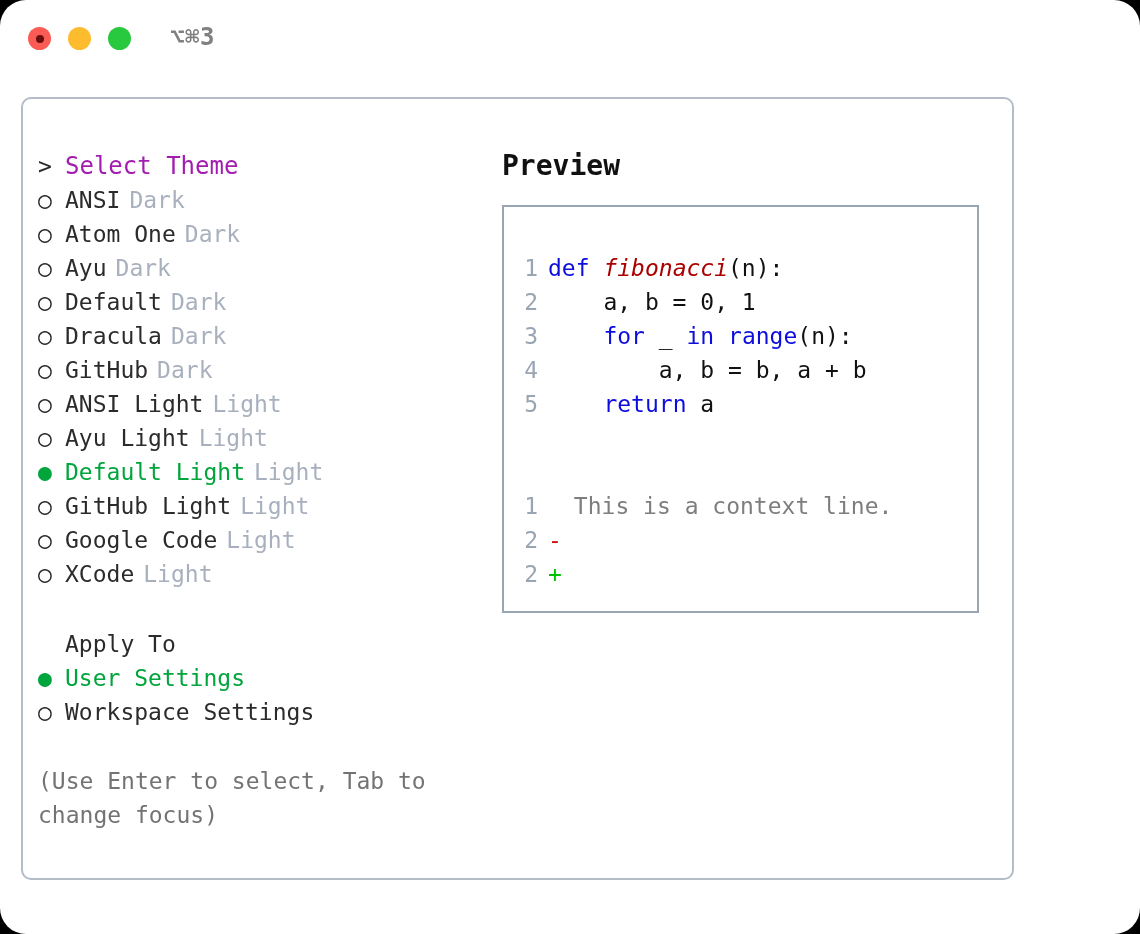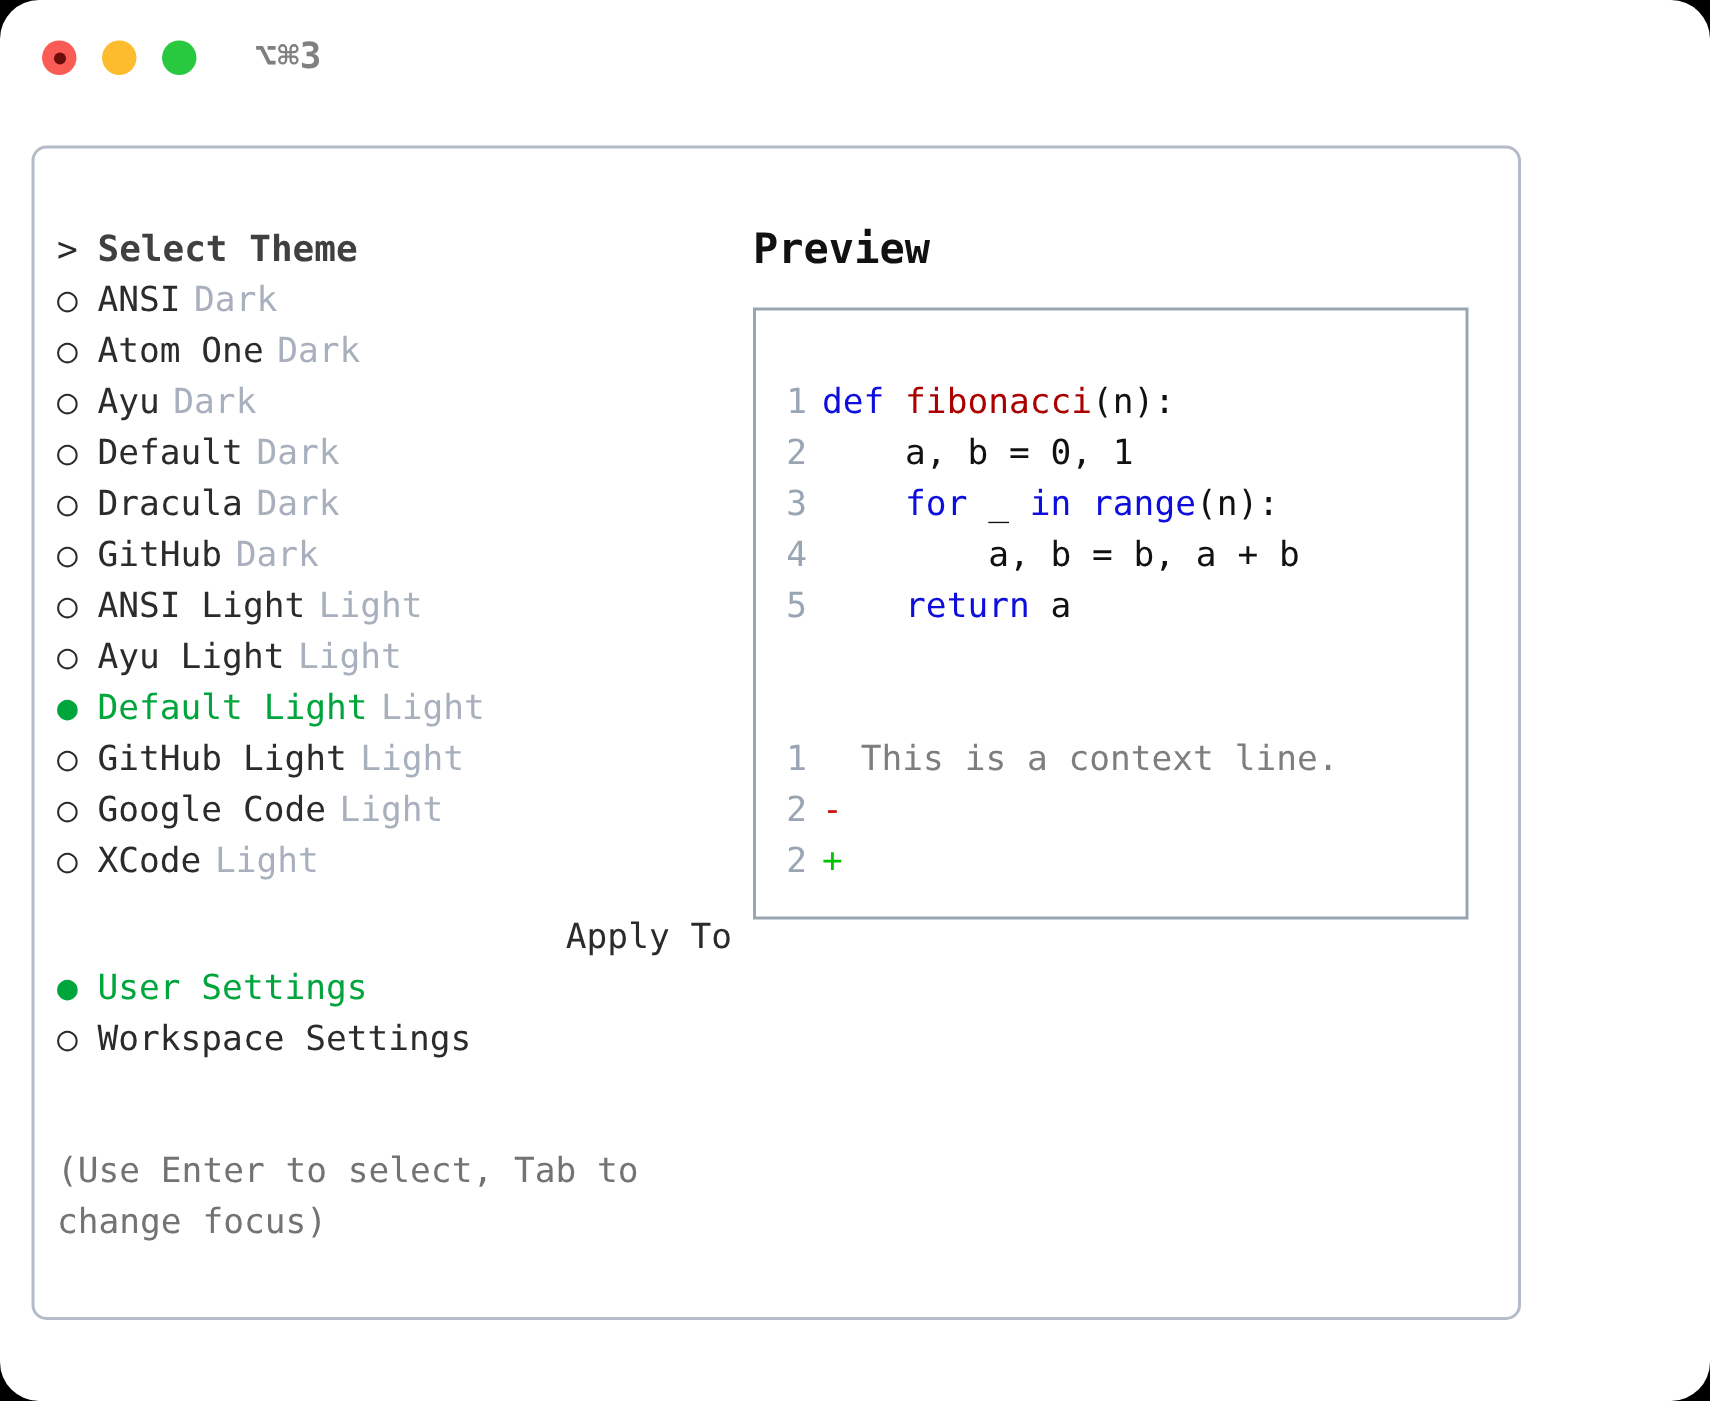--- a/index.html
+++ b/index.html
@@ -104,37 +104,36 @@
     width: 27px;
     flex: 0 0 27px;
     font-size: 23px;
     color: #2b2b2b;
     line-height: 34px;
   }
   .marker.sel  { color: #00a53c; }
   .marker.none { color: transparent; }
 
   .head-row .label {
-    font-weight: 700;
-    color: #404040;
+    font-weight: 400;
+    color: #a21caf;
     font-size: 24px;
   }
   .label {
     color: #2b2b2b;
   }
   .label.sel {
     color: #00a53c;
   }
   .suffix {
     color: #a8b0be;
     margin-left: 9px;
   }
   .section-head {
-    margin-top: 17px;
-    justify-content: space-between;
+    margin-top: 36px;
   }
   .section-head .label {
     color: #2b2b2b;
   }
 
   .hint {
     position: absolute;
     left: 15px;
     top: 665px;
     width: 410px;
@@ -181,21 +180,21 @@
   .ln {
     width: 34px;
     flex: 0 0 34px;
     text-align: right;
     color: #9aa5b4;
     padding-right: 10px;
     box-sizing: border-box;
   }
   .code-text { color: #111111; }
   .kw   { color: #0d0ddd; }
-  .fn   { color: #aa0000; }
+  .fn   { color: #aa0000; font-style: italic; }
   .blank-gap { height: 34px; }
   .d-ctx { color: #7e7e7e; }
   .d-del { color: #cc1111; }
   .d-add { color: #00c400; }
 </style>
 </head>
 <body>
 
 <div class="window">
 

